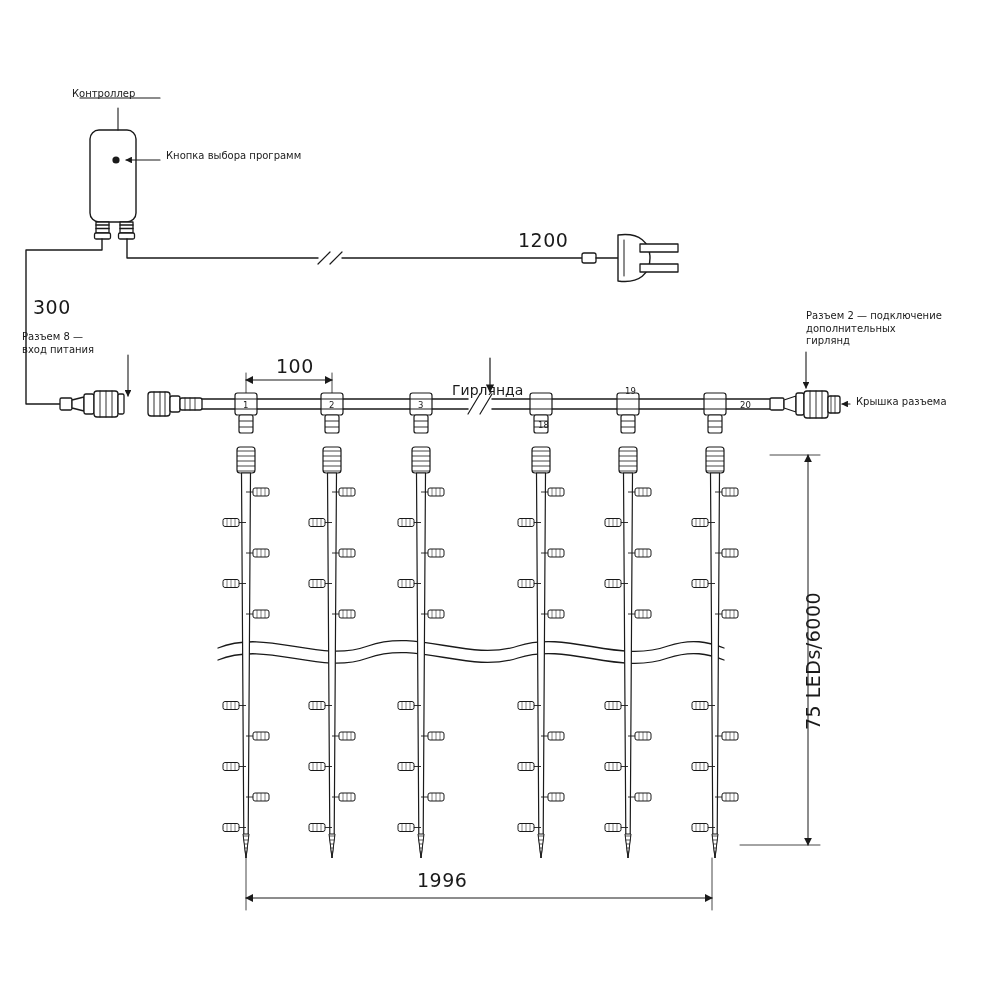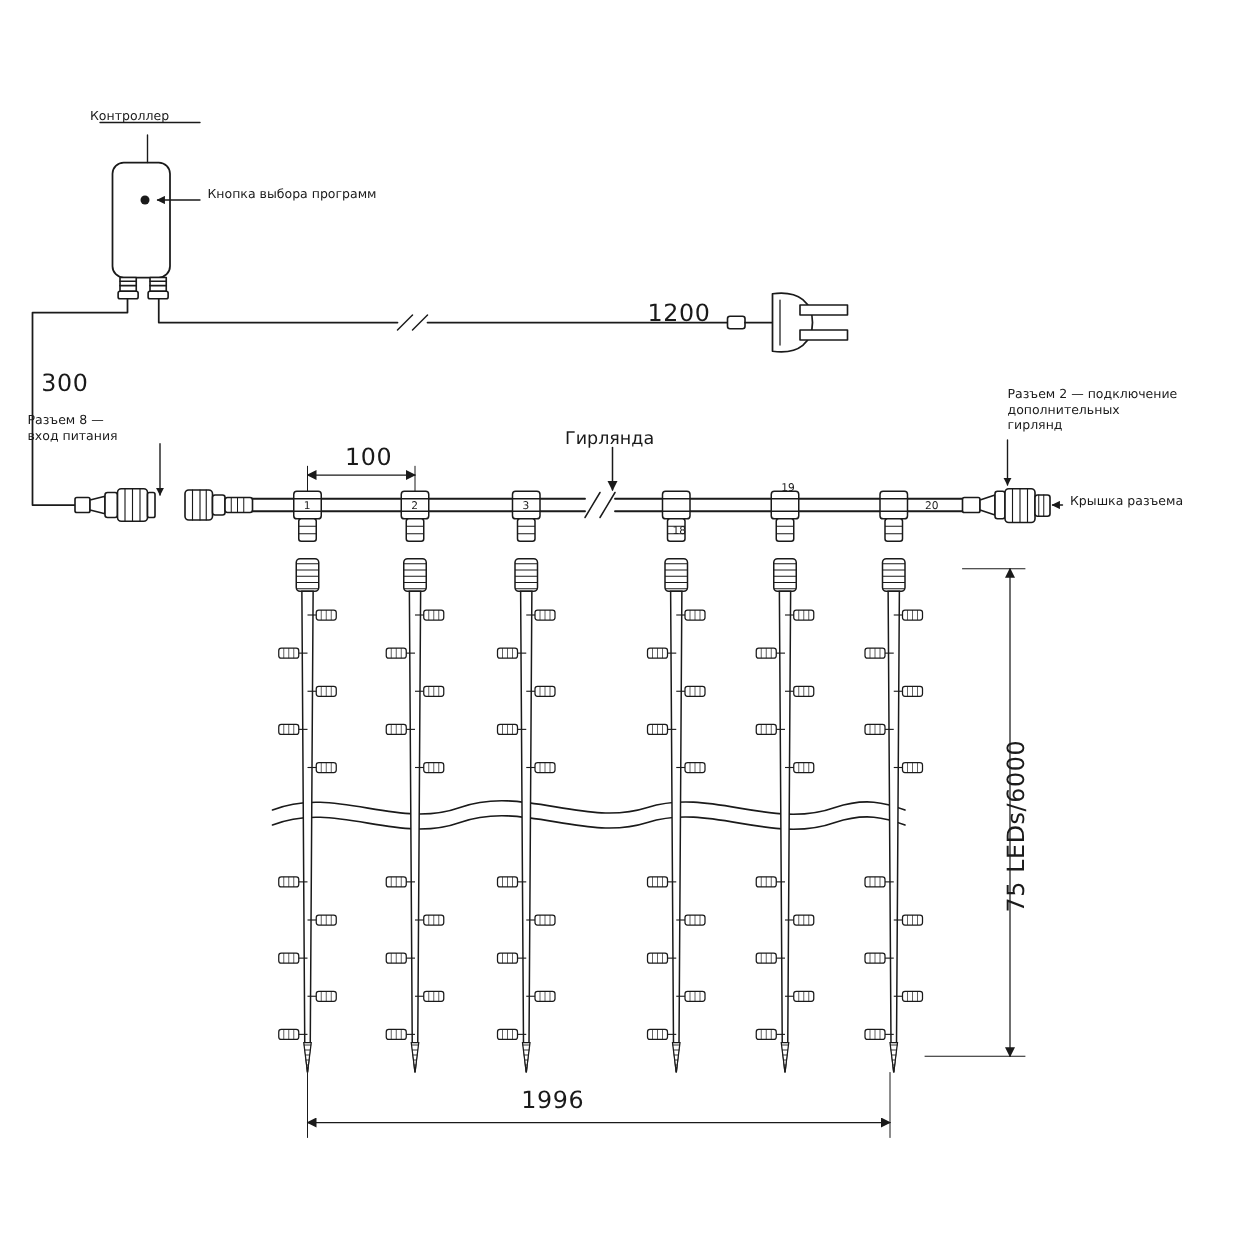--- a/index.html
+++ b/index.html
@@ -20,21 +20,21 @@
     width: 1000px; height: 1000px;
   }
   .lbl {
     position: absolute;
     font-family: "DejaVu Sans", sans-serif;
     color: #1a1a1a;
     white-space: pre;
     line-height: 1.25;
   }
   .lbl-small { font-size: 10px; }
-  .lbl-med { font-size: 14px; }
+  .lbl-med { font-size: 14px; margin-top: 39px; }
   .lbl-dim { font-size: 19px; letter-spacing: 0.5px; }
   .lbl-num { font-size: 8.5px; }
   .rot {
     transform-origin: 0 0;
     transform: rotate(-90deg);
   }
 </style>
 </head>
 <body>
 
@@ -563,21 +563,21 @@
           <path d="M704,823.5 L704,831.5" stroke="#1a1a1a" stroke-width="0.55"></path>
           <path d="M715,827.5 L708,827.5" stroke="#1a1a1a" stroke-width="0.9"></path>
         </g>
       </g>
   </svg>
 
   <div class="lbl lbl-small" style="left:72px; top:88px;">Контроллер</div>
 
   <div class="lbl lbl-small" style="left:166px; top:150px;">Кнопка выбора программ</div>
 
-  <div class="lbl lbl-dim" style="left:518px; top:240px;">1200</div>
+  <div class="lbl lbl-dim" style="left:518px; top:229px;">1200</div>
 
   <div class="lbl lbl-dim" style="left:33px; top:280px;margin-top:16px;">300</div>
 
   <div class="lbl lbl-small" style="left:22px; top:331px;">Разъем 8 —
 вход питания</div>
 
   <div class="lbl lbl-small" style="left:806px; top:310px;">Разъем 2 — подключение
 дополнительных
 гирлянд</div>
 

